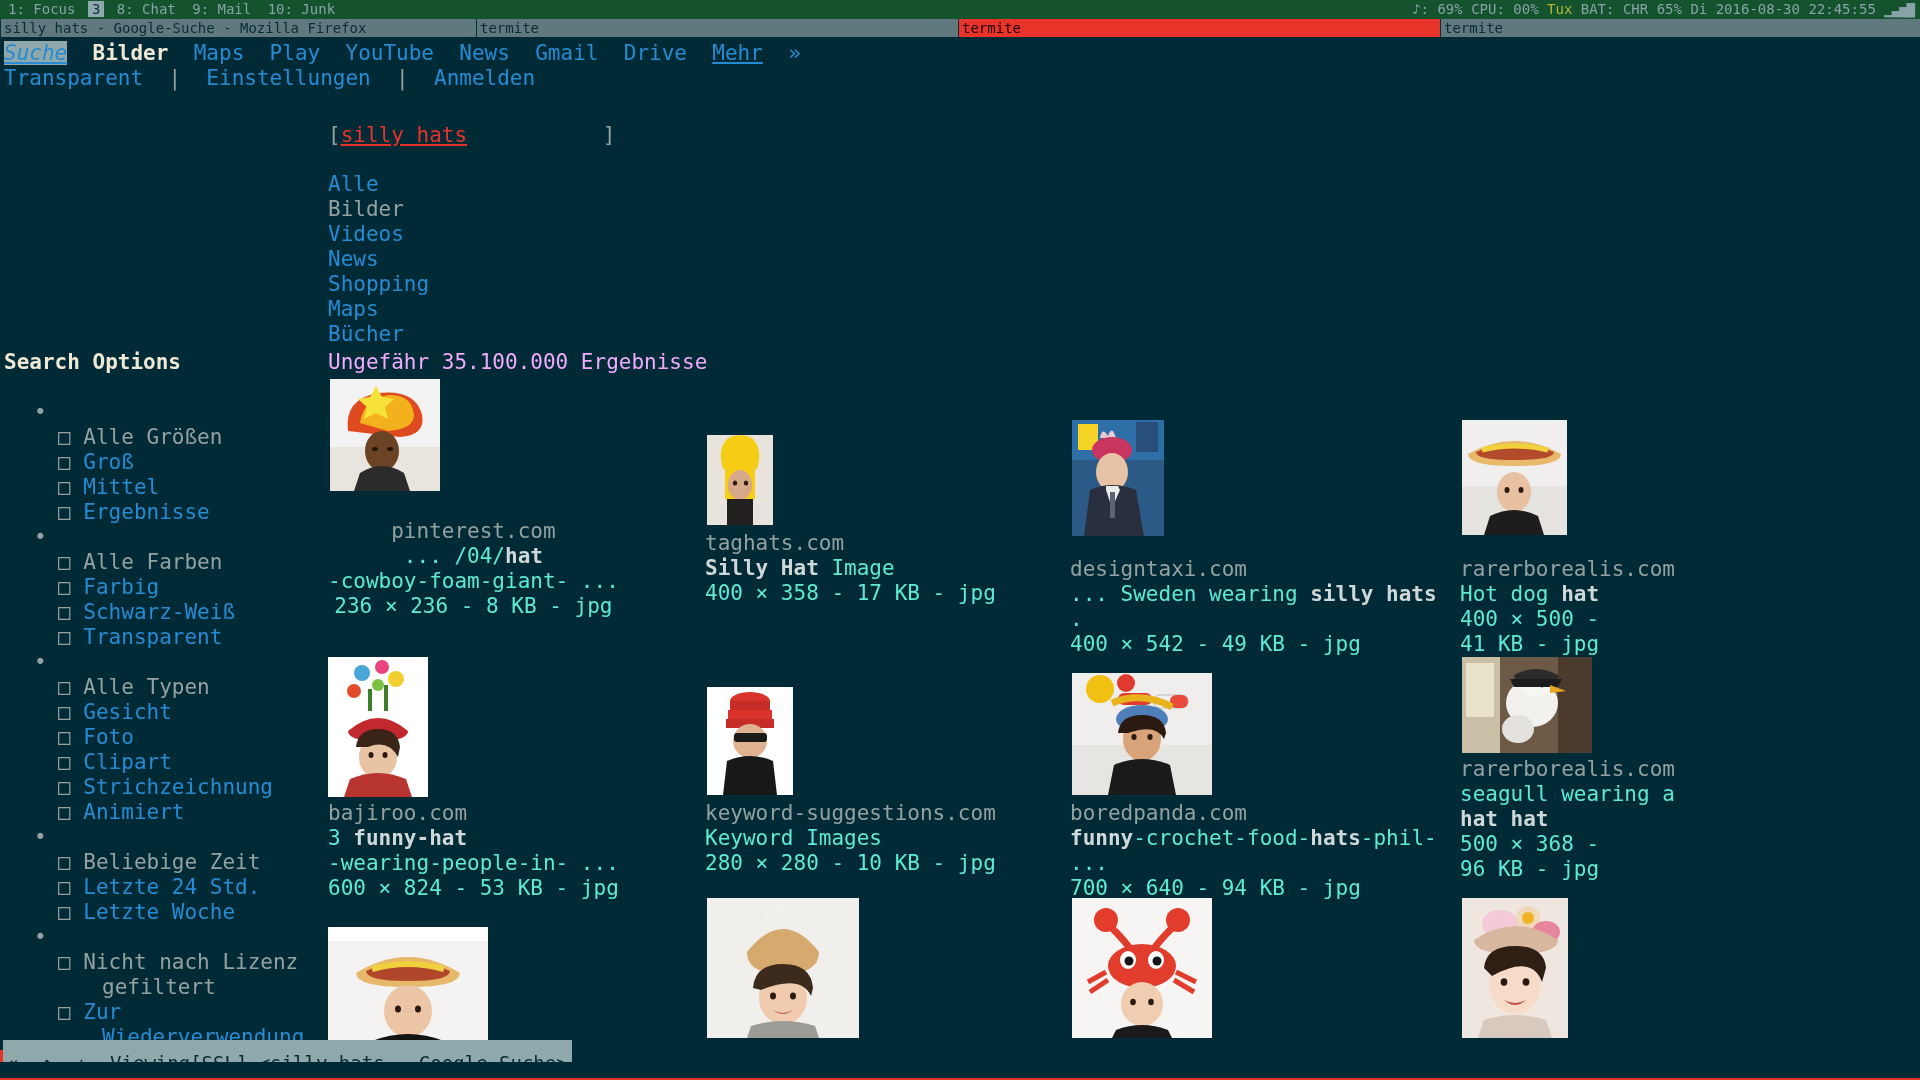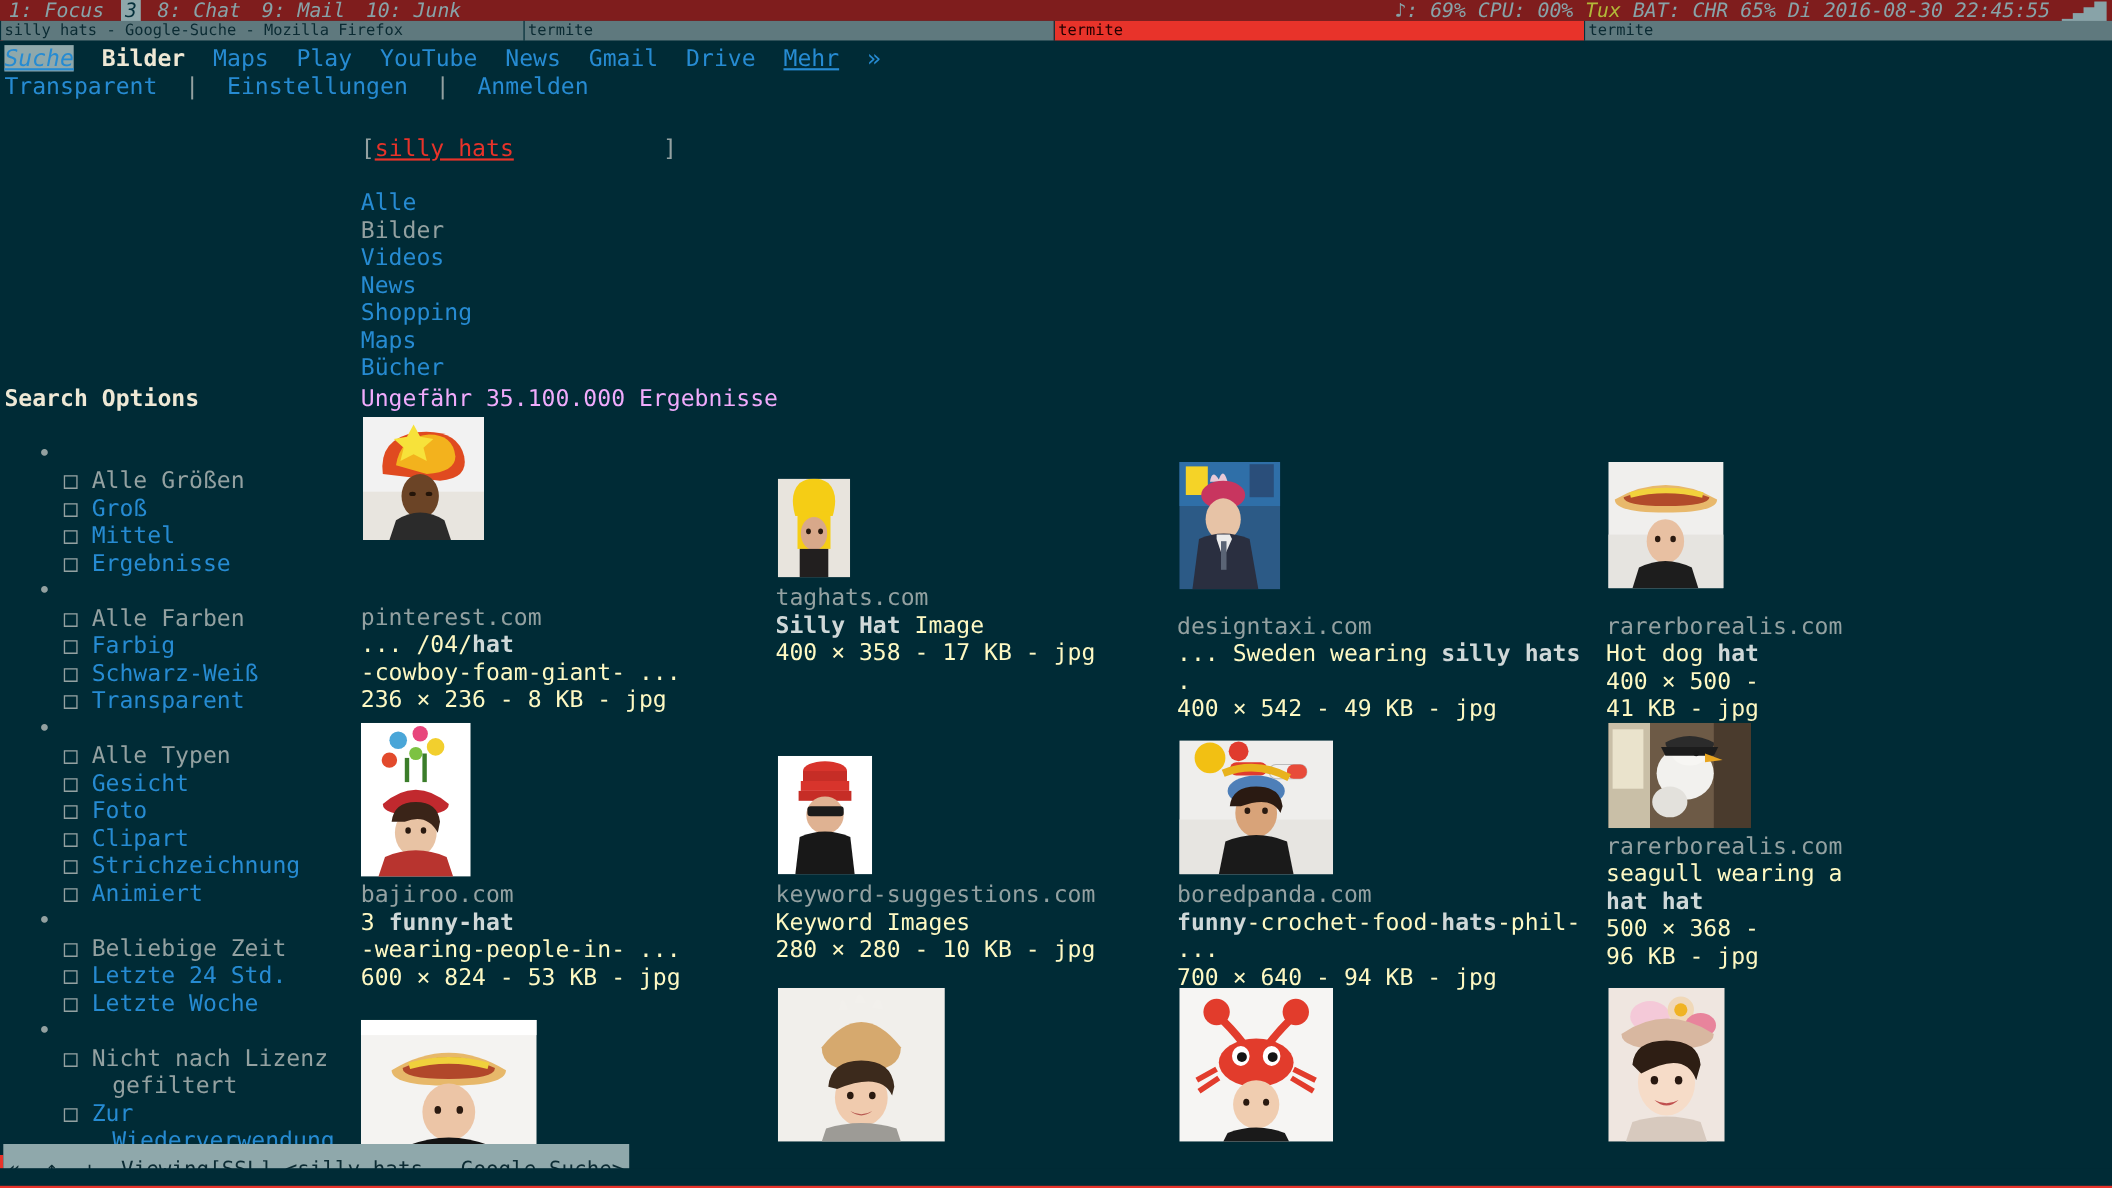--- a/index.html
+++ b/index.html
@@ -10,25 +10,24 @@
   }
   body {
     font-family: "DejaVu Sans Mono", "Liberation Mono", monospace;
     font-size: 19px;
     line-height: 25px;
     color: #93a1a1;
   }
   
   #wm-bar {
     position: absolute; top: 0; left: 0; width: 1920px; height: 19px;
-    background: #7f1d1d;
+    background: #14532d;
     color: #88a3a8;
-    font-size: 18px; line-height: 19px;
+    font-size: 14px; line-height: 19px;
     white-space: nowrap;
-    font-style: italic;
   }
   #wm-bar .wsgrp { position: absolute; left: 4px; top: 0; }
   #wm-bar .ws { padding: 0 4px; }
   #wm-bar .ws.active { background: #8fa8ab; color: #06313c; }
   #wm-bar .status { position: absolute; right: 6px; top: 0; }
   #wm-bar .status .tux { color: #b2b838; }
   #wm-bar .sig { letter-spacing: -1px; }
 
   
   #title-row {
@@ -60,21 +59,21 @@
   }
   #red-rule {
     position: absolute; top: 37px; left: 0; width: 3px; height: 1043px;
     background: #e8332a;
   }
 
   .lnk { color: #268bd2; }
   .lnk-u { color: #268bd2; text-decoration: underline; }
   .gray { color: #93a1a1; }
   .b { font-weight: bold; color: #cfd8d8; }
-  .dim { color: #fef9c3; }
+  .dim { color: #5eead4; }
 
   
   #nav {
     position: absolute; left: 4px; top: 4px;
     font-size: 21px; line-height: 25px; white-space: nowrap;
   }
   #nav .cursor {
     background: #8fa8ab; color: #268bd2;
     text-decoration: underline;
     font-style: italic;
@@ -276,21 +275,21 @@
       <rect y="68" width="110" height="44" fill="#e8e5df"></rect>
       <path d="M18 52 Q14 20 48 14 Q86 10 92 36 Q96 56 70 58 Z" fill="#e04a20"></path>
       <path d="M30 44 Q34 18 60 16 Q82 16 84 36 Q84 50 58 52 Z" fill="#f3b21d"></path>
       <path d="M40 18 l6 -11 l6 11 l12 2 l-9 8 l3 12 l-12 -6 l-12 6 l3 -12 l-9 -8 z" fill="#f7e23a"></path>
       <ellipse cx="52" cy="72" rx="17" ry="20" fill="#6b4426"></ellipse>
       <path d="M30 94 Q52 80 74 94 L80 112 L24 112 Z" fill="#2b2b2b"></path>
       <ellipse cx="45" cy="70" rx="3" ry="2" fill="#241509"></ellipse>
       <ellipse cx="60" cy="70" rx="3" ry="2" fill="#241509"></ellipse>
     </svg>
   </div>
-  <div class="capblk" style="left:328px; top:512px;">
+  <div class="capblk" style="left:328px; top:482px;text-align:center;">
     <div class="cap"><span class="dom">pinterest.com</span></div>
     <div class="cap"><span class="dim">... /04/</span><span class="b">hat</span></div>
     <div class="cap"><span class="dim">-cowboy-foam-giant- ...</span></div>
     <div class="cap"><span class="dim">236 × 236 - 8 KB - jpg</span></div>
   </div>
 
   <div class="tileimg" style="left:707px; top:398px; width:66px; height:90px;">
     <svg width="66" height="90" viewBox="0 0 66 90">
       <rect width="66" height="90" fill="#e8e4dd"></rect>
       <path d="M20 4 Q33 -4 46 4 Q56 14 50 34 L16 34 Q10 14 20 4 Z" fill="#f5cd15"></path>

